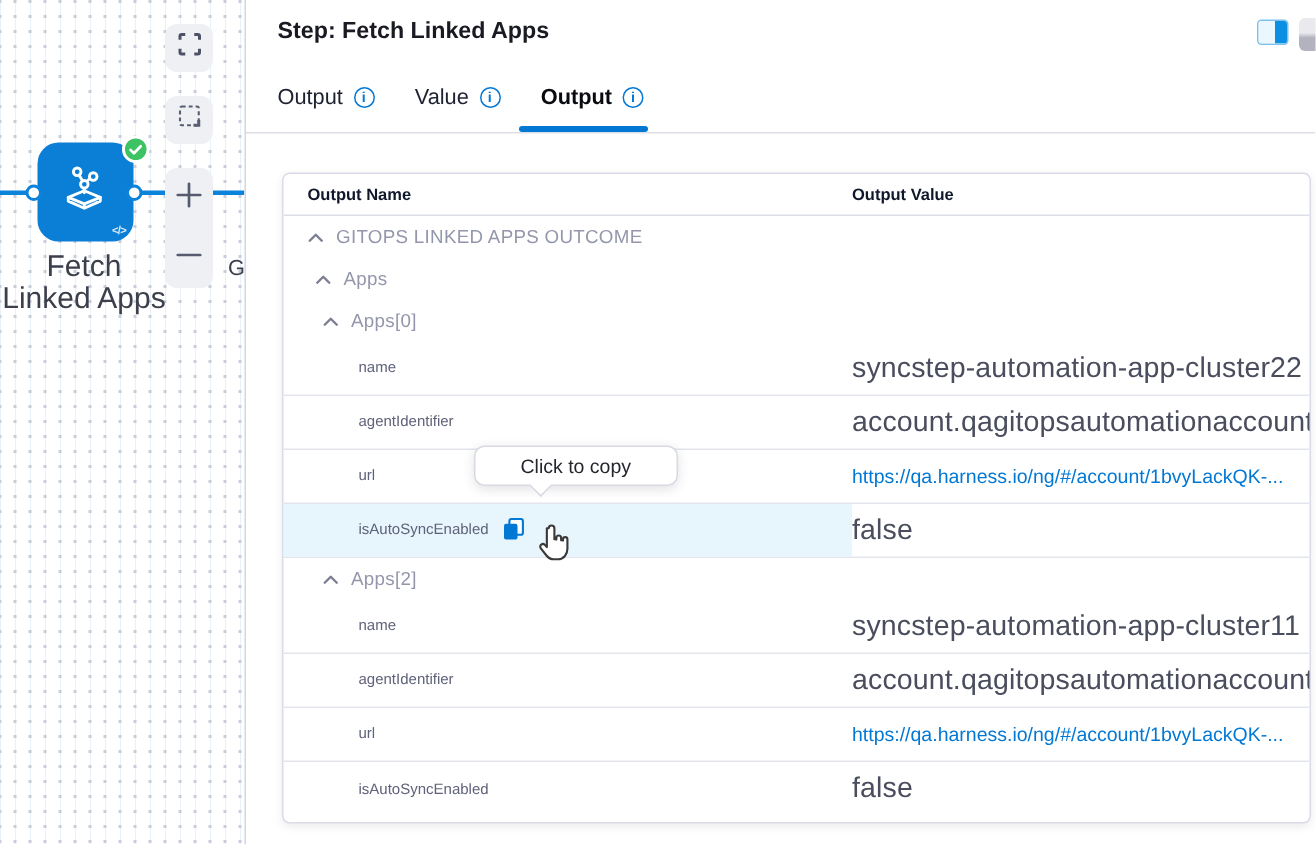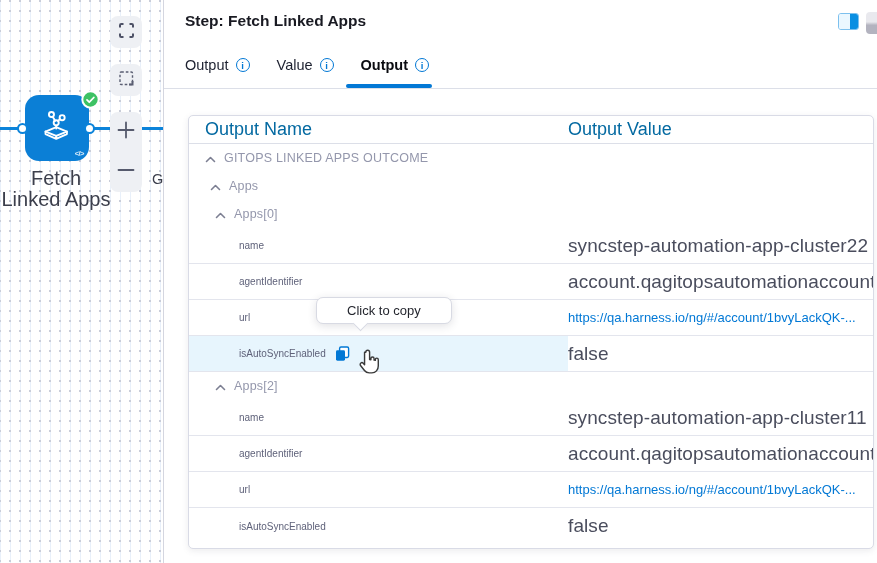--- a/index.html
+++ b/index.html
@@ -54,21 +54,21 @@
   .tab-underline { position:absolute; left:182px; top:84px; width:86px; height:3.5px;
     background:#0278d5; border-radius:3px; }
   .tabs-divider { position:absolute; left:0; right:0; top:88px; height:1px; background:#dcdfe8; }
 
   
   .card { position:absolute; left:24px; top:115px; width:686px; height:434px; background:#fff;
     border:1px solid #d9dbe6; border-radius:5px;
     box-shadow:0 2px 6px rgba(96,97,112,.12); overflow:hidden; }
   .thead { height:28px; display:grid; grid-template-columns:379px 1fr; align-items:center;
     border-bottom:1px solid #dcdfe8; }
-  .thead .h { font-size:18px; font-weight:400; color:#0369a1; }
+  .thead .h { font-size:11px; font-weight:700; color:#0f172a; }
   .thead .h:first-child { padding-left:16px; }
   .row.group { height:28px; display:flex; align-items:center; gap:8px; cursor:pointer; }
   .row.group.lvl1 { padding-left:16px; }
   .row.group.lvl2 { padding-left:21px; }
   .row.group.lvl3 { padding-left:26px; }
   .glabel { font-size:12.5px; color:#9497ac; letter-spacing:.2px; }
   .row.kv { height:36px; display:grid; grid-template-columns:379px 1fr; align-items:stretch; }
   .row.kv.div { border-bottom:1px solid #e3e5ed; }
   .cell-l { display:flex; align-items:center; padding-left:50px; }
   .cell-r { display:flex; align-items:center; }

